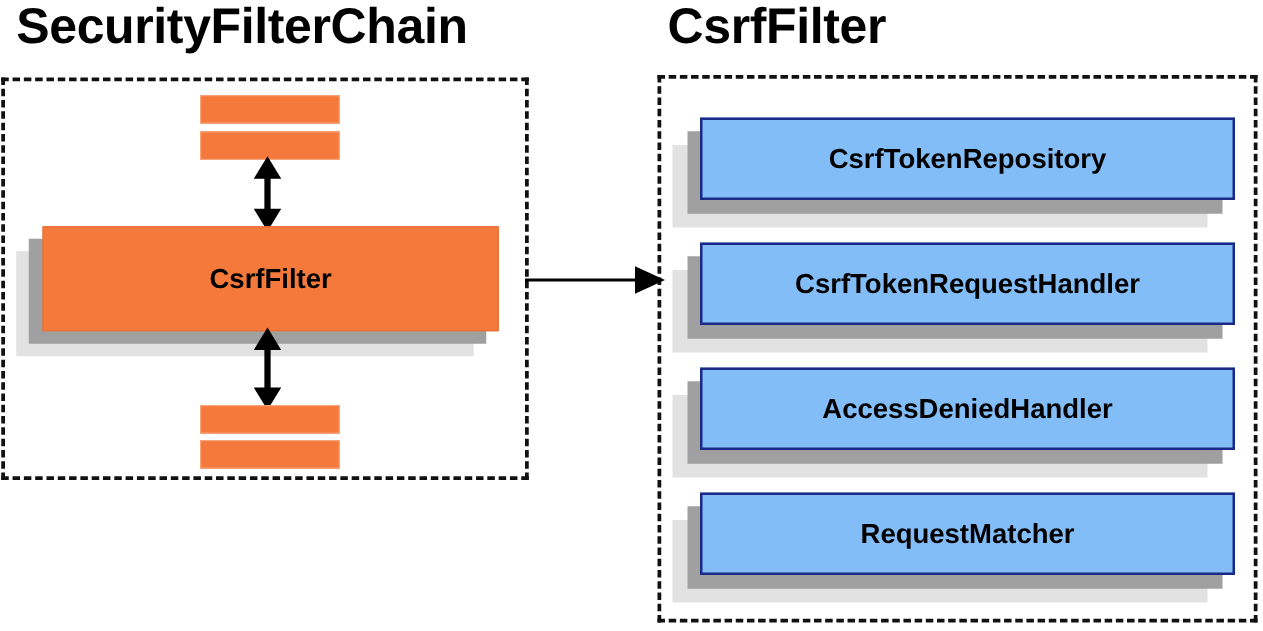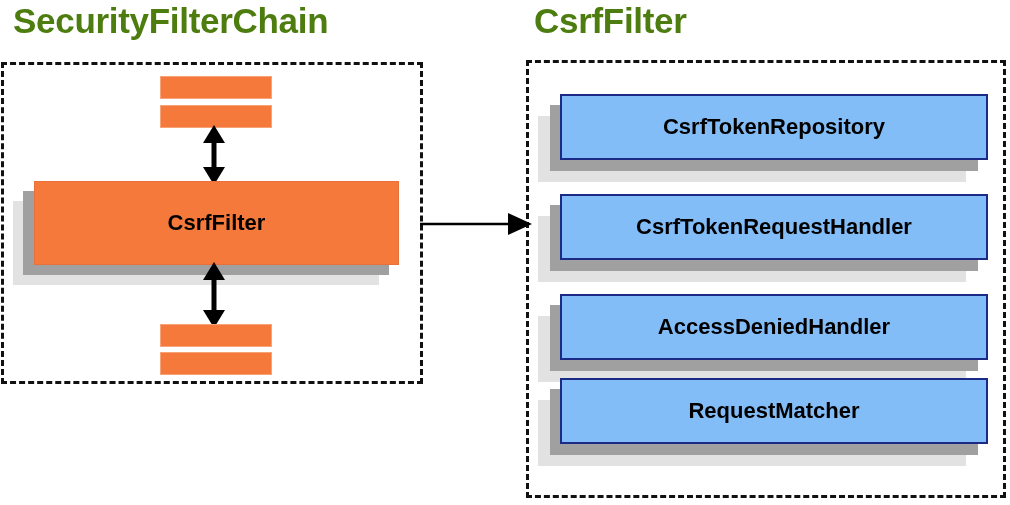--- a/index.html
+++ b/index.html
@@ -13,23 +13,23 @@
     height: 505px;
     background: #ffffff;
     font-family: "Liberation Sans", sans-serif;
     overflow: hidden;
   }
 
   
   .panel-title {
     position: absolute;
     font-weight: bold;
-    font-size: 35px;
+    font-size: 40px;
     line-height: 34px;
-    color: #4d7c0f;
+    color: #000000;
     white-space: nowrap;
     letter-spacing: -0.3px;
   }
   #title-left  { left: 13px;  top: 4px; }
   #title-right { left: 534px; top: 4px; }
 
   
   .dashed-box {
     position: absolute;
     border: 3px dashed #111111;
@@ -82,21 +82,21 @@
 
   
   .blue-stack { width: 450px; height: 88px; }
   .blue-stack .shadow-light { left: 0px;  top: 22px; width: 428px; height: 66px; }
   .blue-stack .shadow-dark  { left: 12px; top: 11px; width: 428px; height: 66px; }
   .blue-stack .face         { left: 22px; top: 0px;  width: 428px; height: 66px; }
 
   #blue-1 { left: 538px; top: 94px; }
   #blue-2 { left: 538px; top: 194px; }
   #blue-3 { left: 538px; top: 294px; padding-left: 36px; }
-  #blue-4 { left: 538px; top: 378px; text-decoration: underline; }
+  #blue-4 { left: 538px; top: 394px; text-decoration: underline; }
 
   
   .filter-bar {
     position: absolute;
     background: #f4793b;
     border: 1px solid #f8a27a;
     box-sizing: border-box;
   }
   #bar-top-1    { left: 160px; top: 76px;  width: 112px; height: 23px; }
   #bar-top-2    { left: 160px; top: 105px; width: 112px; height: 23px; }

